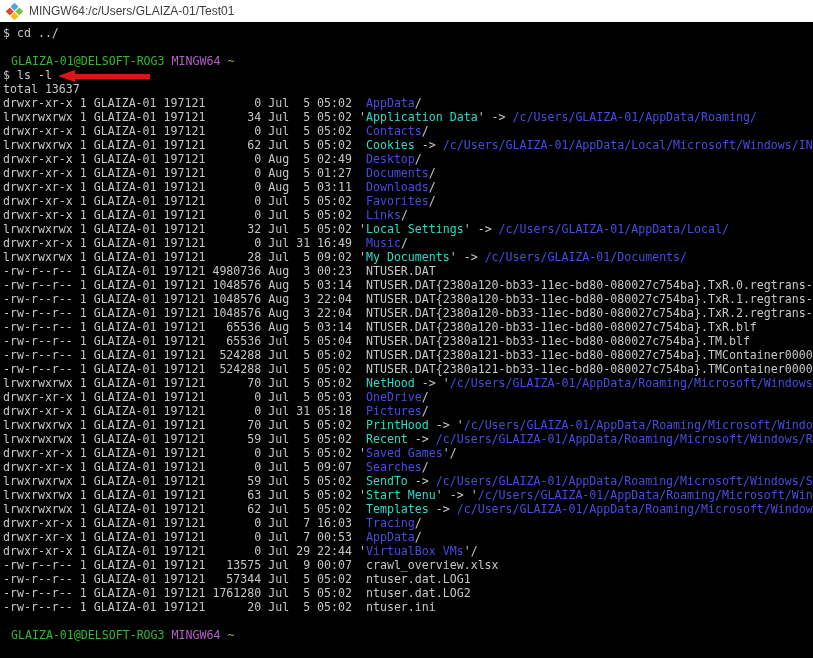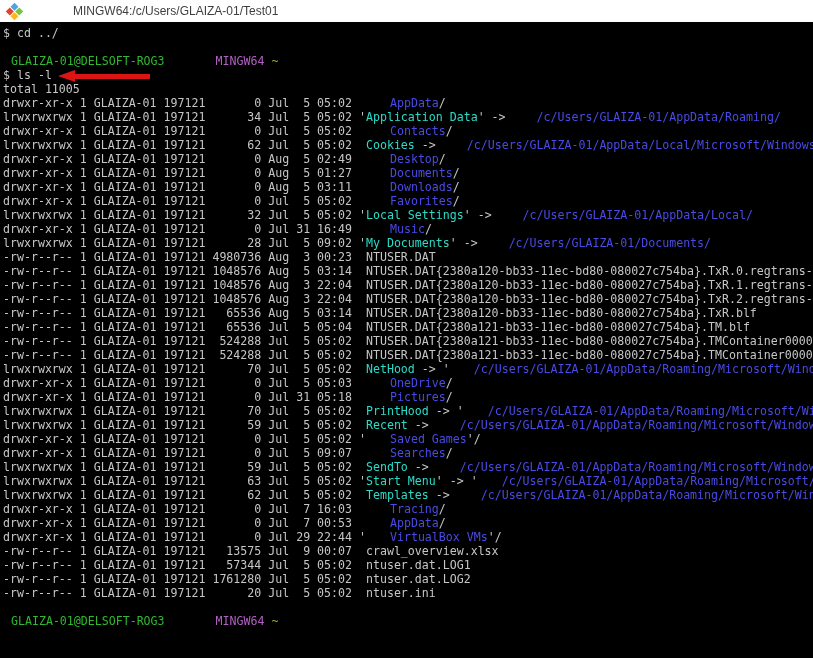--- a/index.html
+++ b/index.html
@@ -7,21 +7,21 @@
     width:813px;height:658px;overflow:hidden;
     background:#000;
     font-family:"DejaVu Sans Mono","Liberation Mono",monospace;
   }
   .window{position:relative;width:813px;height:658px;background:var(--terminal_bg,#000);}
   .titlebar{
     position:absolute;left:0;top:0;width:813px;height:22px;
     background:var(--titlebar_bg,#fff);
     display:flex;align-items:center;
     font-family:"Liberation Sans","DejaVu Sans",sans-serif;
-    font-size:12px;color:var(--titlebar_fg,#3f3f3f);gap:44px;
+    font-size:12px;color:var(--titlebar_fg,#3f3f3f);
   }
   .app-icon{
     width:13px;height:13px;margin-left:8px;margin-right:8px;
     display:grid;grid-template-columns:6px 6px;grid-template-rows:6px 6px;gap:1px;
     transform:rotate(45deg) scale(0.95);
   }
   .app-icon .q1{background:var(--icon_blue,#4fa3e3);}
   .app-icon .q2{background:var(--icon_green,#7dc242);}
   .app-icon .q3{background:var(--icon_red,#e1432f);}
   .app-icon .q4{background:var(--icon_yellow,#fdb813);}
@@ -31,23 +31,23 @@
     overflow:hidden;
     padding:4px 16px 0 3px;box-sizing:border-box;
   }
   .line{
     white-space:pre;
     font-size:11.6px;line-height:14px;height:14px;
     color:var(--fg_default,#c6c6c6);
   }
   .c-d  {color:var(--fg_default,#c6c6c6);}
   .c-g  {color:var(--fg_green,#30b830);margin-left:8px;}
-  .c-m  {color:var(--fg_purple,#b35fc6);margin-left:44px;}
+  .c-m  {color:var(--fg_purple,#b35fc6);}
   .c-y  {color:var(--fg_yellow,#a8a832);}
-  .c-dir{color:var(--fg_dir_blue,#4a4ae4);margin-left:24px;}
+  .c-dir{color:var(--fg_dir_blue,#4a4ae4);}
   .c-ln {color:var(--fg_link_cyan,#2adcc8);}
   .annotation-arrow{
     position:absolute;left:58px;top:70px;width:94px;height:12px;pointer-events:none;
   }
   .annotation-arrow .head{
     position:absolute;left:0;top:0;width:0;height:0;
     border-top:6px solid transparent;border-bottom:6px solid transparent;
     border-right:17px solid var(--annotation_red,#dd1414);
   }
   .annotation-arrow .shaft{
@@ -68,29 +68,30 @@
       <div class="q4"></div>
     </div>
     <span class="title-text">MINGW64:/c/Users/GLAIZA-01/Test01</span>
   </div>
 
   <div class="terminal">
       <div class="line"><span class="c-d">$ cd ../</span></div>
       <div class="line">&nbsp;</div>
       <div class="line"><span class="c-g">GLAIZA-01@DELSOFT-ROG3</span><span class="c-d"> </span><span class="c-m">MINGW64</span><span class="c-d"> </span><span class="c-y">~</span></div>
       <div class="line"><span class="c-d">$ ls -l</span></div>
-      <div class="line"><span class="c-d">total 11005</span></div>
+      <div class="line"><span class="c-d">total 13637</span></div>
       <div class="line"><span class="c-d">drwxr-xr-x 1 GLAIZA-01 197121       0 Jul  5 05:02  </span><span class="c-dir">AppData</span><span class="c-d">/</span></div>
       <div class="line"><span class="c-d">lrwxrwxrwx 1 GLAIZA-01 197121      34 Jul  5 05:02 '</span><span class="c-ln">Application Data</span><span class="c-d">' -&gt; </span><span class="c-dir">/c/Users/GLAIZA-01/AppData/Roaming/</span></div>
       <div class="line"><span class="c-d">drwxr-xr-x 1 GLAIZA-01 197121       0 Jul  5 05:02  </span><span class="c-dir">Contacts</span><span class="c-d">/</span></div>
       <div class="line"><span class="c-d">lrwxrwxrwx 1 GLAIZA-01 197121      62 Jul  5 05:02  </span><span class="c-ln">Cookies</span><span class="c-d"> -&gt; </span><span class="c-dir">/c/Users/GLAIZA-01/AppData/Local/Microsoft/Windows/INetCookies</span></div>
       <div class="line"><span class="c-d">drwxr-xr-x 1 GLAIZA-01 197121       0 Aug  5 02:49  </span><span class="c-dir">Desktop</span><span class="c-d">/</span></div>
       <div class="line"><span class="c-d">drwxr-xr-x 1 GLAIZA-01 197121       0 Aug  5 01:27  </span><span class="c-dir">Documents</span><span class="c-d">/</span></div>
       <div class="line"><span class="c-d">drwxr-xr-x 1 GLAIZA-01 197121       0 Aug  5 03:11  </span><span class="c-dir">Downloads</span><span class="c-d">/</span></div>
       <div class="line"><span class="c-d">drwxr-xr-x 1 GLAIZA-01 197121       0 Jul  5 05:02  </span><span class="c-dir">Favorites</span><span class="c-d">/</span></div>
+      <div class="line"><span class="c-d">drwxr-xr-x 1 GLAIZA-01 197121       0 Jul  5 05:02  </span><span class="c-dir">Links</span><span class="c-d">/</span></div>
       <div class="line"><span class="c-d">lrwxrwxrwx 1 GLAIZA-01 197121      32 Jul  5 05:02 '</span><span class="c-ln">Local Settings</span><span class="c-d">' -&gt; </span><span class="c-dir">/c/Users/GLAIZA-01/AppData/Local/</span></div>
       <div class="line"><span class="c-d">drwxr-xr-x 1 GLAIZA-01 197121       0 Jul 31 16:49  </span><span class="c-dir">Music</span><span class="c-d">/</span></div>
       <div class="line"><span class="c-d">lrwxrwxrwx 1 GLAIZA-01 197121      28 Jul  5 09:02 '</span><span class="c-ln">My Documents</span><span class="c-d">' -&gt; </span><span class="c-dir">/c/Users/GLAIZA-01/Documents/</span></div>
       <div class="line"><span class="c-d">-rw-r--r-- 1 GLAIZA-01 197121 4980736 Aug  3 00:23  NTUSER.DAT</span></div>
       <div class="line"><span class="c-d">-rw-r--r-- 1 GLAIZA-01 197121 1048576 Aug  5 03:14  NTUSER.DAT{2380a120-bb33-11ec-bd80-080027c754ba}.TxR.0.regtrans-ms</span></div>
       <div class="line"><span class="c-d">-rw-r--r-- 1 GLAIZA-01 197121 1048576 Aug  3 22:04  NTUSER.DAT{2380a120-bb33-11ec-bd80-080027c754ba}.TxR.1.regtrans-ms</span></div>
       <div class="line"><span class="c-d">-rw-r--r-- 1 GLAIZA-01 197121 1048576 Aug  3 22:04  NTUSER.DAT{2380a120-bb33-11ec-bd80-080027c754ba}.TxR.2.regtrans-ms</span></div>
       <div class="line"><span class="c-d">-rw-r--r-- 1 GLAIZA-01 197121   65536 Aug  5 03:14  NTUSER.DAT{2380a120-bb33-11ec-bd80-080027c754ba}.TxR.blf</span></div>
       <div class="line"><span class="c-d">-rw-r--r-- 1 GLAIZA-01 197121   65536 Jul  5 05:04  NTUSER.DAT{2380a121-bb33-11ec-bd80-080027c754ba}.TM.blf</span></div>
       <div class="line"><span class="c-d">-rw-r--r-- 1 GLAIZA-01 197121  524288 Jul  5 05:02  NTUSER.DAT{2380a121-bb33-11ec-bd80-080027c754ba}.TMContainer00000000000000000001.regtrans-ms</span></div>

